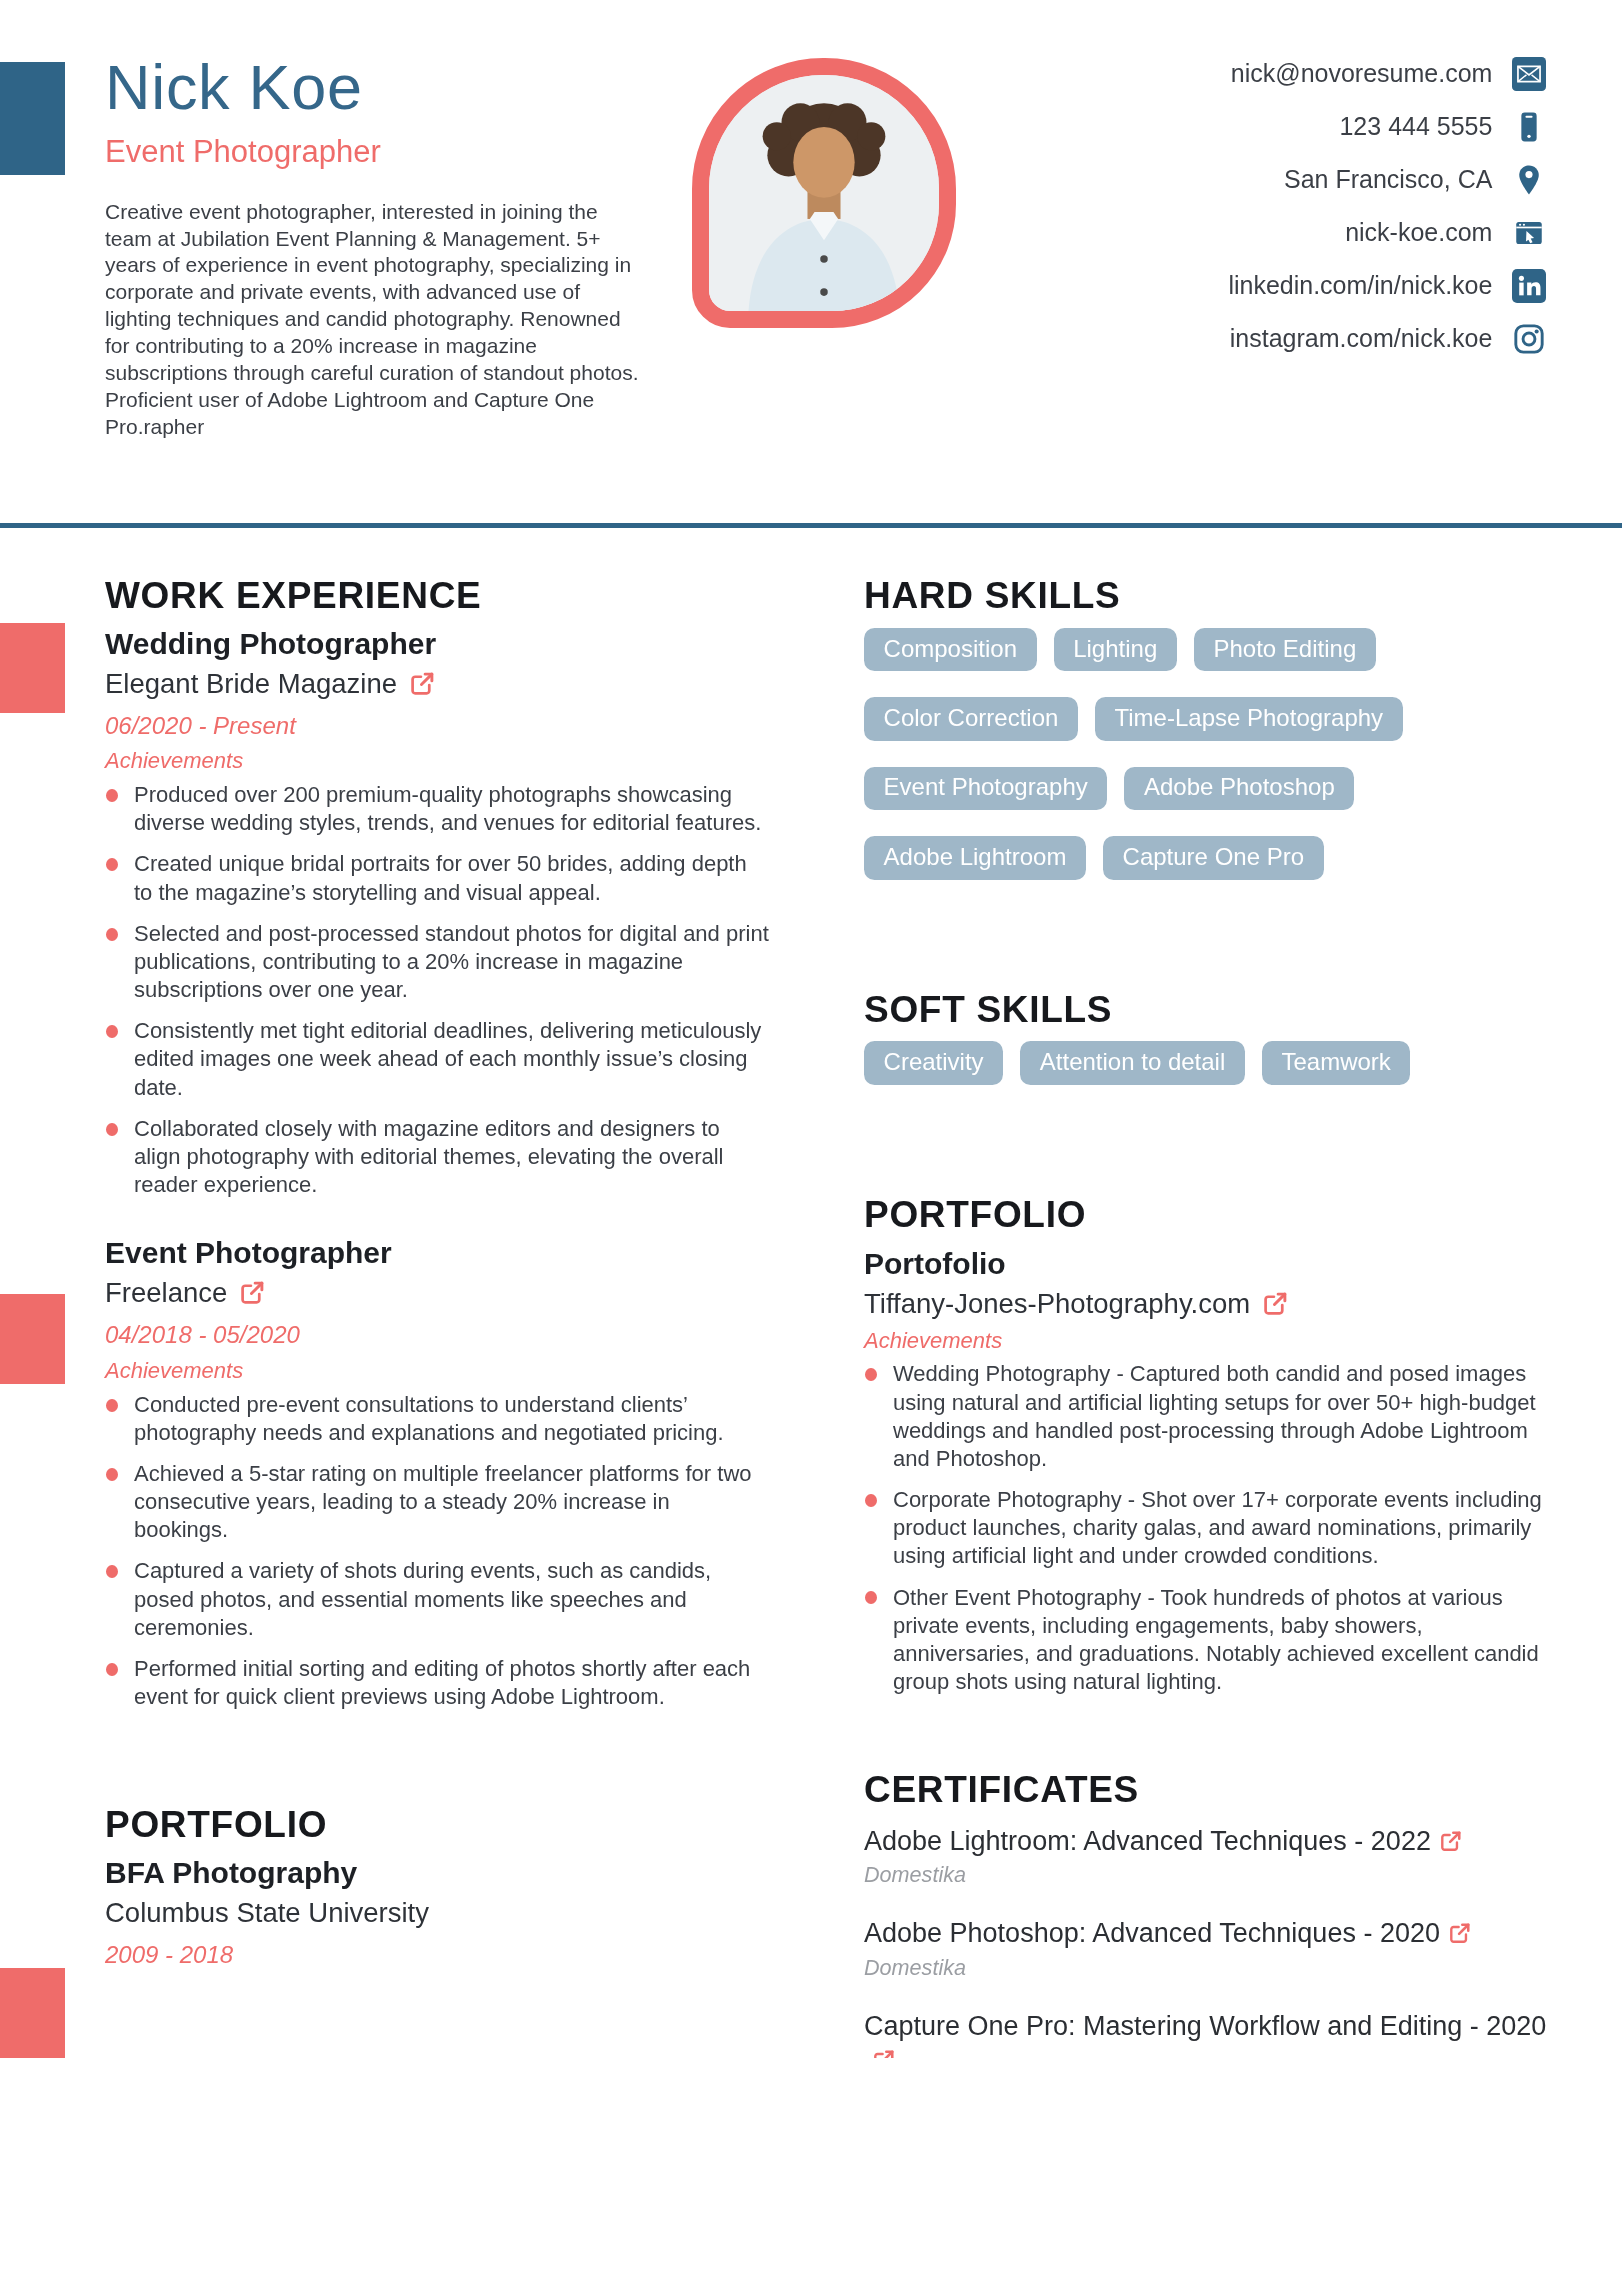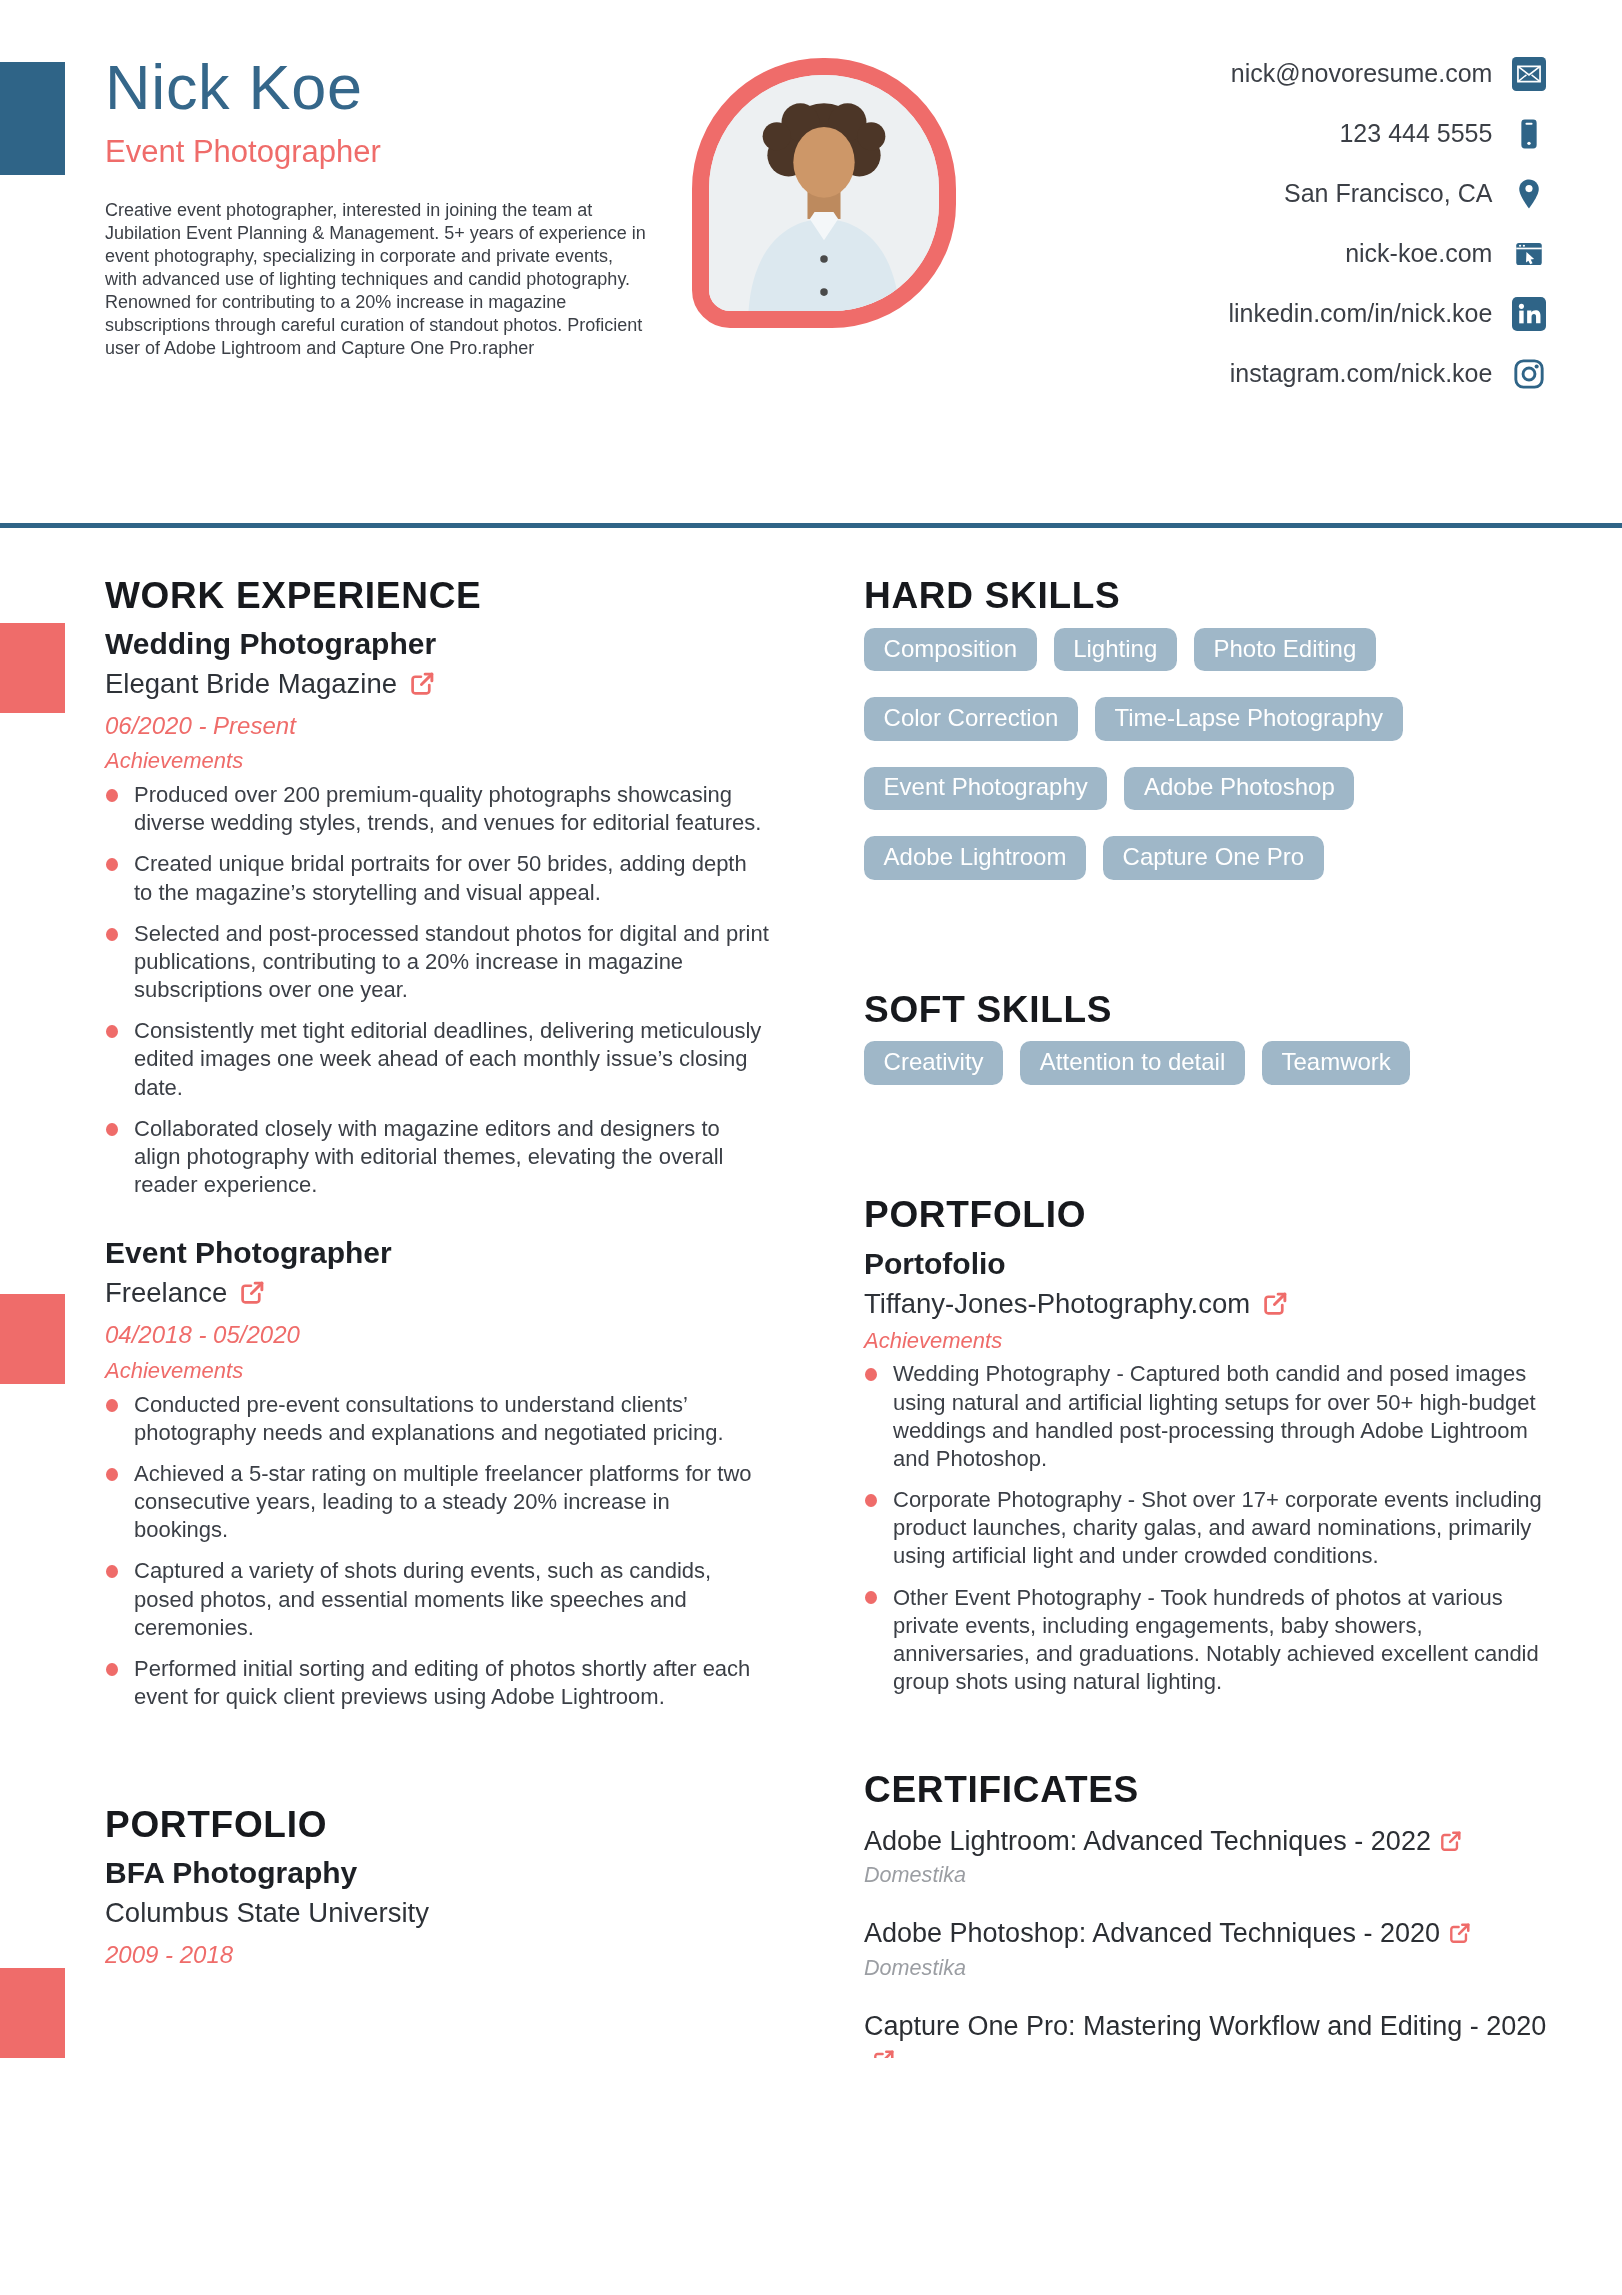--- a/index.html
+++ b/index.html
@@ -9,29 +9,29 @@
   
   .accent{position:absolute;left:0;width:65px;}
   .accent-blue{top:62px;height:113px;background:#2f6487;}
   .accent-red1{top:623px;height:90px;background:#ef6c6a;}
   .accent-red2{top:1294px;height:90px;background:#ef6c6a;}
   .accent-red3{top:1968px;height:90px;background:#ef6c6a;}
 
   .header-left{position:absolute;left:105px;top:54px;width:543px;}
   .name{font-size:63px;line-height:1.05;font-weight:400;color:#35678a;letter-spacing:0.7px;}
   .role{font-size:31px;line-height:1.1;font-weight:400;color:#ef6c6a;margin-top:14.4px;}
-  .summary{margin-top:30px;font-size:18px;line-height:1.28;color:#3b3f46;}
+  .summary{margin-top:30px;font-size:21px;line-height:1.28;color:#3b3f46;}
 
   .photo-wrap{position:absolute;left:692px;top:58px;width:264px;height:270px;
               border:17px solid #ef6c6a;border-radius:131px 131px 124px 38px;
               overflow:hidden;background:#eef0f2;box-sizing:border-box;}
   .photo-wrap svg{width:100%;height:100%;display:block;}
 
   .contact{position:absolute;top:56px;right:76px;display:flex;flex-direction:column;
-           gap:25px;align-items:flex-end;}
+           gap:18px;align-items:flex-end;}
   .contact-row{display:flex;align-items:center;gap:19.6px;height:35px;}
   .contact-row .ctext{font-size:25px;color:#3b3f46;white-space:nowrap;}
   .cicon{width:34px;height:34px;flex:0 0 34px;}
 
   .divider{position:absolute;left:0;top:523px;width:1622px;height:5.2px;background:#2f6487;}
 
   
   .col-left{position:absolute;left:105px;top:574px;width:664px;}
   .col-right{position:absolute;left:864px;top:574px;width:684px;}
 

